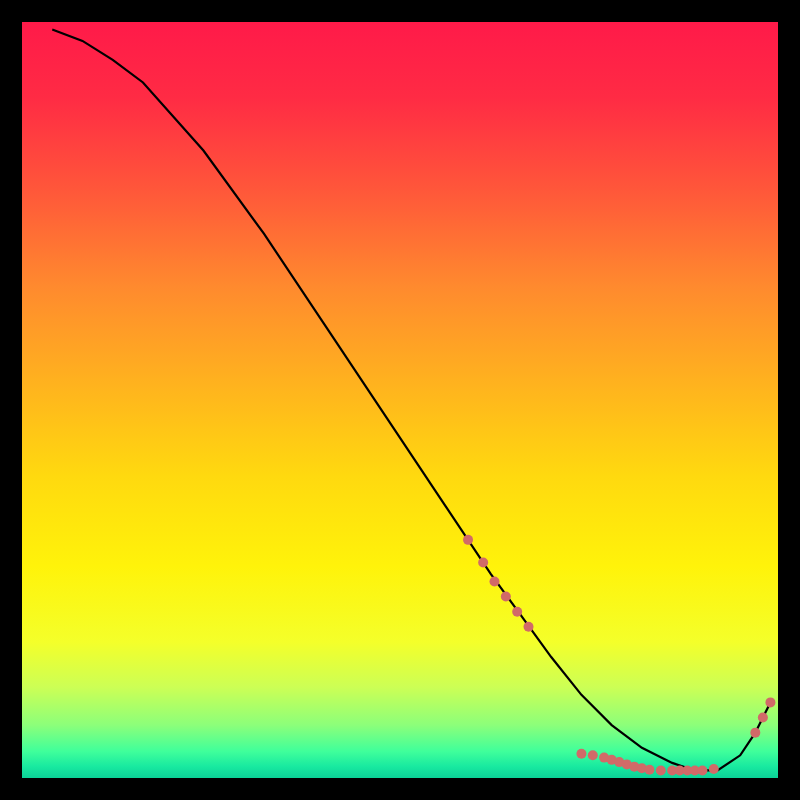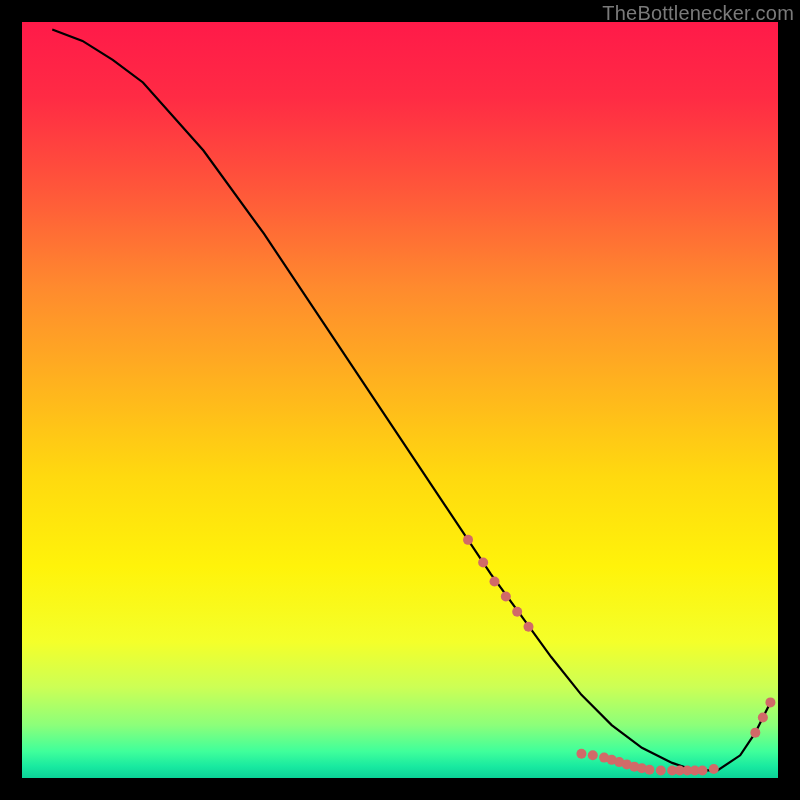--- a/index.html
+++ b/index.html
@@ -101,14 +101,13 @@
           <circle cx="672.84" cy="748.44" r="5" fill="#d16a68"></circle>
           <circle cx="680.40" cy="748.44" r="5" fill="#d16a68"></circle>
           <circle cx="691.74" cy="746.93" r="5" fill="#d16a68"></circle>
           <circle cx="733.32" cy="710.64" r="5" fill="#d16a68"></circle>
           <circle cx="740.88" cy="695.52" r="5" fill="#d16a68"></circle>
           <circle cx="748.44" cy="680.40" r="5" fill="#d16a68"></circle>
         </g>
     </svg>
   </div>
 
-  <div class="attribution">TheBottlenecker.com</div>
 </div>
 
 </body></html>

